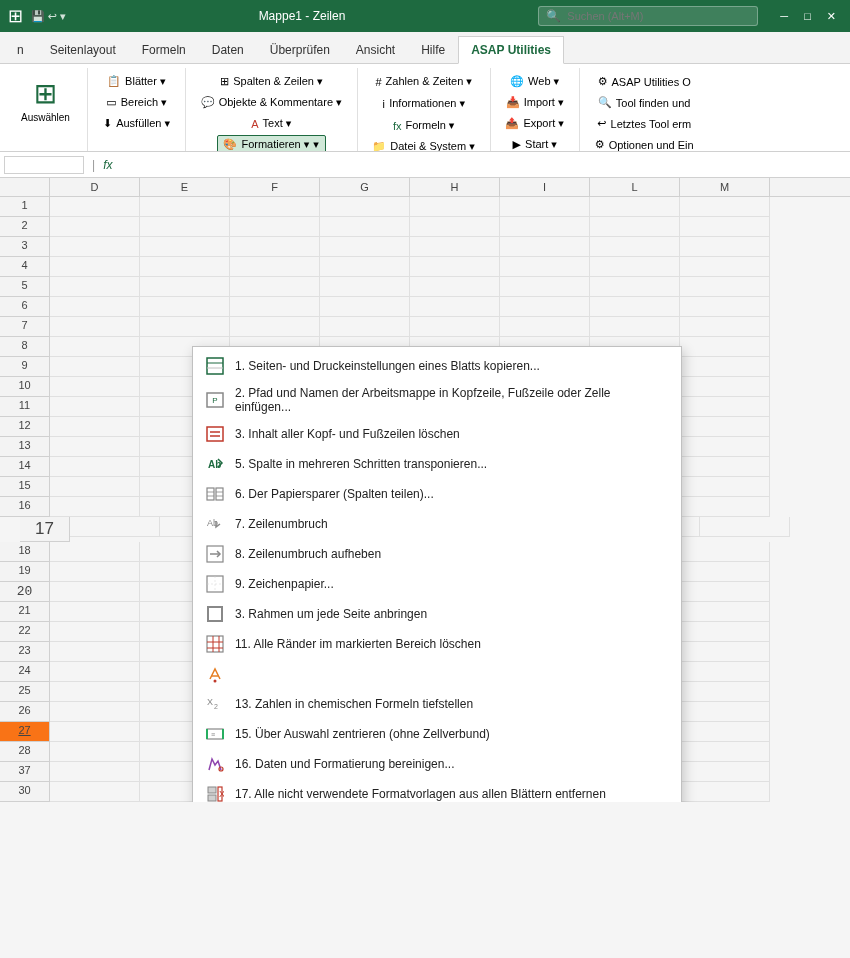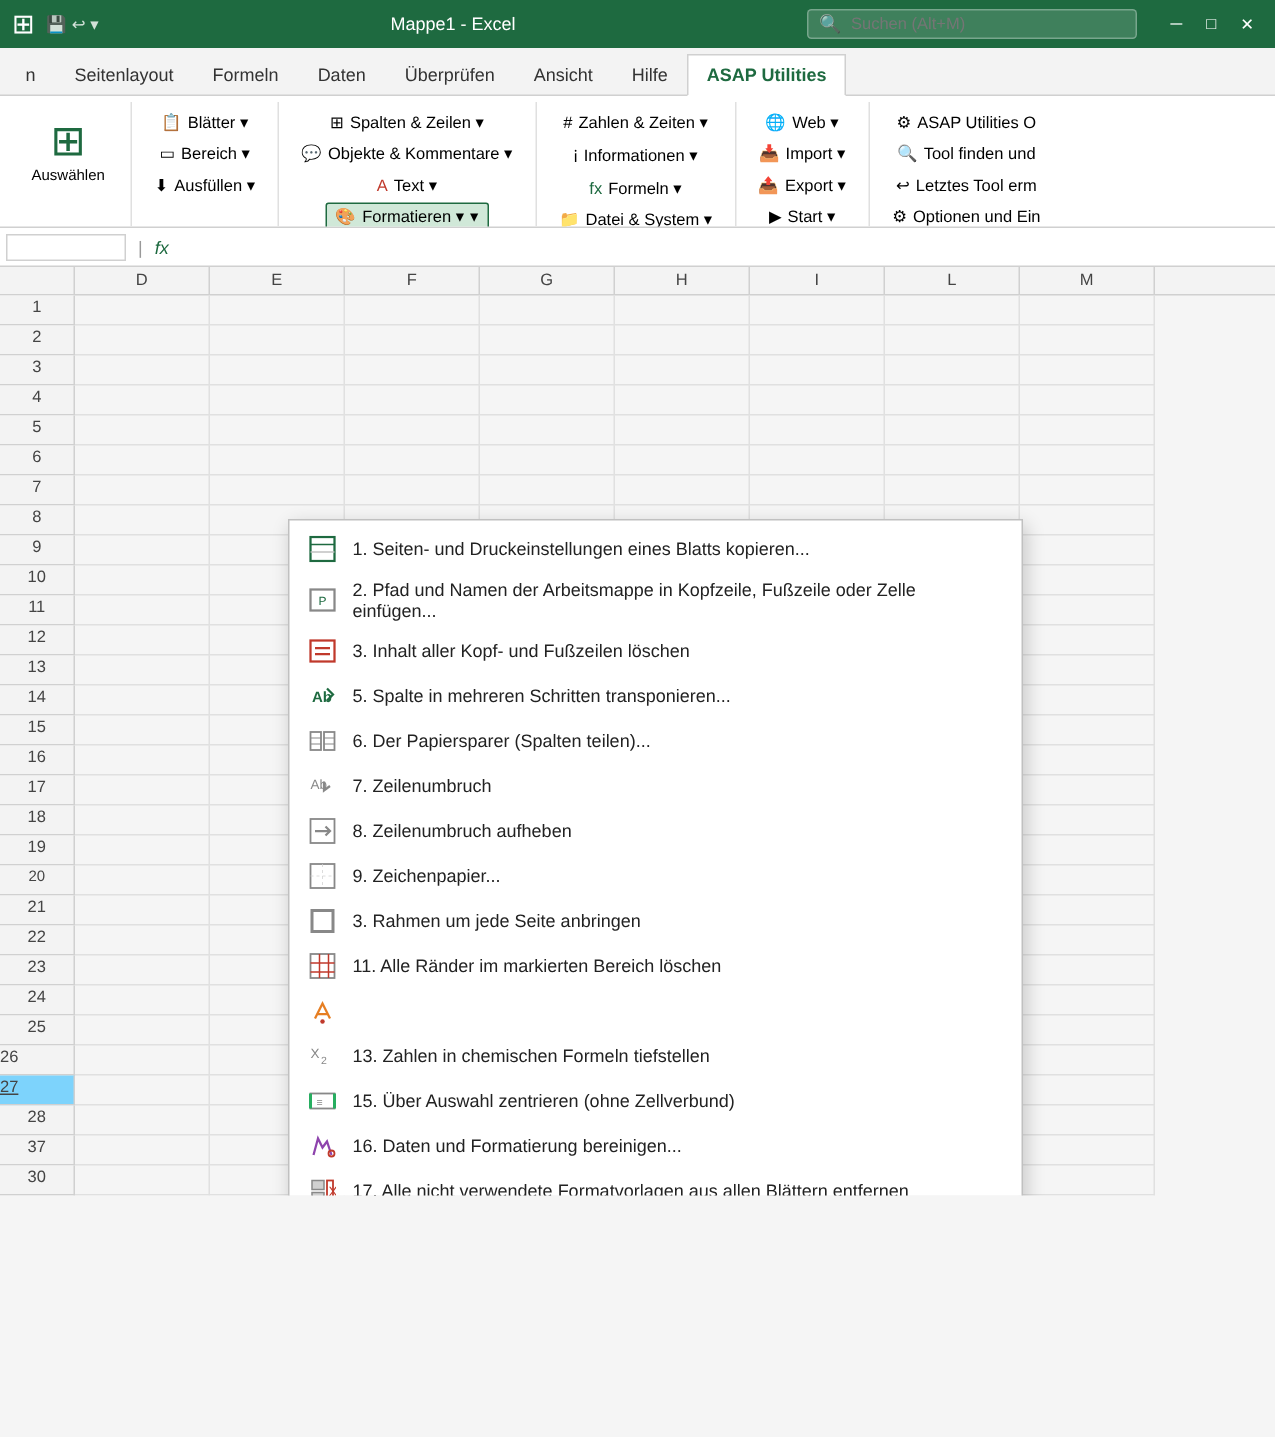--- a/index.html
+++ b/index.html
@@ -140,21 +140,21 @@
       padding: 2px 4px;
       font-size: 12px;
     }
   </style>
 </head>
 <body>
 
 <div class="title-bar">
   <span style="font-size:18px;">⊞</span>
   <span style="font-size:11px; opacity:0.8;">💾 ↩ ▾</span>
-  <span style="flex:1; text-align:center; font-size:12px;">Mappe1 - Excel</span>
+  <span style="flex:1; text-align:center; font-size:12px;">Mappe1 - Zeilen</span>
   <div class="search-container">
     <span style="position:absolute; left:8px; color:rgba(255,255,255,0.7); font-size:12px;">🔍</span>
     <input type="text" style="background: rgba(255, 255, 255, 0.15); border: 1px solid rgba(255, 255, 255, 0.3); border-radius: 3px; color: rgba(255, 255, 255, 0.9); padding: 3px 8px 3px 28px; font-size: 11px; width: 220px; outline: none;" placeholder="Suchen (Alt+M)">
   </div>
   <div style="display:flex; gap:4px; margin-left:8px;">
     <span style="cursor:pointer; padding:2px 6px; font-size:11px;">─</span>
     <span style="cursor:pointer; padding:2px 6px; font-size:11px;">□</span>
     <span style="cursor:pointer; padding:2px 6px; font-size:11px;">✕</span>
   </div>
 </div>
@@ -465,21 +465,21 @@
           <div style="width: 90px; border-right: 1px solid rgb(224, 224, 224); border-bottom: 1px solid rgb(224, 224, 224); height: 20px;"></div>
           <div style="width: 90px; border-right: 1px solid rgb(224, 224, 224); border-bottom: 1px solid rgb(224, 224, 224); height: 20px;"></div>
           <div style="width: 90px; border-right: 1px solid rgb(224, 224, 224); border-bottom: 1px solid rgb(224, 224, 224); height: 20px;"></div>
           <div style="width: 90px; border-right: 1px solid rgb(224, 224, 224); border-bottom: 1px solid rgb(224, 224, 224); height: 20px;"></div>
           <div style="width: 90px; border-right: 1px solid rgb(224, 224, 224); border-bottom: 1px solid rgb(224, 224, 224); height: 20px;"></div>
           <div style="width: 90px; border-right: 1px solid rgb(224, 224, 224); border-bottom: 1px solid rgb(224, 224, 224); height: 20px;"></div>
           <div style="width: 90px; border-right: 1px solid rgb(224, 224, 224); border-bottom: 1px solid rgb(224, 224, 224); height: 20px;"></div>
           <div style="width: 90px; border-right: 1px solid rgb(224, 224, 224); border-bottom: 1px solid rgb(224, 224, 224); height: 20px;"></div>
         </div>
         <div style="display: flex;">
-          <div style="width: 50px; min-width: 50px; background: rgb(243, 243, 243); border-right: 1px solid rgb(208, 208, 208); border-bottom: 1px solid rgb(208, 208, 208); text-align: center; padding: 2px 0px; font-size: 11px; color: rgb(68, 68, 68);">17</div>
+          <div style="width: 50px; min-width: 50px; background: rgb(243, 243, 243); border-right: 1px solid rgb(208, 208, 208); border-bottom: 1px solid rgb(208, 208, 208); text-align: center; padding: 2px 0px; font-size: 17px; color: rgb(68, 68, 68); margin-left: 20px;">17</div>
           <div style="width: 90px; border-right: 1px solid rgb(224, 224, 224); border-bottom: 1px solid rgb(224, 224, 224); height: 20px;"></div>
           <div style="width: 90px; border-right: 1px solid rgb(224, 224, 224); border-bottom: 1px solid rgb(224, 224, 224); height: 20px;"></div>
           <div style="width: 90px; border-right: 1px solid rgb(224, 224, 224); border-bottom: 1px solid rgb(224, 224, 224); height: 20px;"></div>
           <div style="width: 90px; border-right: 1px solid rgb(224, 224, 224); border-bottom: 1px solid rgb(224, 224, 224); height: 20px;"></div>
           <div style="width: 90px; border-right: 1px solid rgb(224, 224, 224); border-bottom: 1px solid rgb(224, 224, 224); height: 20px;"></div>
           <div style="width: 90px; border-right: 1px solid rgb(224, 224, 224); border-bottom: 1px solid rgb(224, 224, 224); height: 20px;"></div>
           <div style="width: 90px; border-right: 1px solid rgb(224, 224, 224); border-bottom: 1px solid rgb(224, 224, 224); height: 20px;"></div>
           <div style="width: 90px; border-right: 1px solid rgb(224, 224, 224); border-bottom: 1px solid rgb(224, 224, 224); height: 20px;"></div>
         </div>
         <div style="display: flex;">
@@ -498,21 +498,21 @@
           <div style="width: 90px; border-right: 1px solid rgb(224, 224, 224); border-bottom: 1px solid rgb(224, 224, 224); height: 20px;"></div>
           <div style="width: 90px; border-right: 1px solid rgb(224, 224, 224); border-bottom: 1px solid rgb(224, 224, 224); height: 20px;"></div>
           <div style="width: 90px; border-right: 1px solid rgb(224, 224, 224); border-bottom: 1px solid rgb(224, 224, 224); height: 20px;"></div>
           <div style="width: 90px; border-right: 1px solid rgb(224, 224, 224); border-bottom: 1px solid rgb(224, 224, 224); height: 20px;"></div>
           <div style="width: 90px; border-right: 1px solid rgb(224, 224, 224); border-bottom: 1px solid rgb(224, 224, 224); height: 20px;"></div>
           <div style="width: 90px; border-right: 1px solid rgb(224, 224, 224); border-bottom: 1px solid rgb(224, 224, 224); height: 20px;"></div>
           <div style="width: 90px; border-right: 1px solid rgb(224, 224, 224); border-bottom: 1px solid rgb(224, 224, 224); height: 20px;"></div>
           <div style="width: 90px; border-right: 1px solid rgb(224, 224, 224); border-bottom: 1px solid rgb(224, 224, 224); height: 20px;"></div>
         </div>
         <div style="display: flex;">
-          <div style="width: 50px; min-width: 50px; background: rgb(243, 243, 243); border-right: 1px solid rgb(208, 208, 208); border-bottom: 1px solid rgb(208, 208, 208); text-align: center; padding: 2px 0px; font-size: 10px; color: rgb(68, 68, 68);">20</div>
+          <div style="width: 50px; min-width: 50px; background: rgb(243, 243, 243); border-right: 1px solid rgb(208, 208, 208); border-bottom: 1px solid rgb(208, 208, 208); text-align: center; padding: 2px 0px; font-size: 13px; color: rgb(68, 68, 68); font-family: Liberation Mono, monospace;">20</div>
           <div style="width: 90px; border-right: 1px solid rgb(224, 224, 224); border-bottom: 1px solid rgb(224, 224, 224); height: 20px;"></div>
           <div style="width: 90px; border-right: 1px solid rgb(224, 224, 224); border-bottom: 1px solid rgb(224, 224, 224); height: 20px;"></div>
           <div style="width: 90px; border-right: 1px solid rgb(224, 224, 224); border-bottom: 1px solid rgb(224, 224, 224); height: 20px;"></div>
           <div style="width: 90px; border-right: 1px solid rgb(224, 224, 224); border-bottom: 1px solid rgb(224, 224, 224); height: 20px;"></div>
           <div style="width: 90px; border-right: 1px solid rgb(224, 224, 224); border-bottom: 1px solid rgb(224, 224, 224); height: 20px;"></div>
           <div style="width: 90px; border-right: 1px solid rgb(224, 224, 224); border-bottom: 1px solid rgb(224, 224, 224); height: 20px;"></div>
           <div style="width: 90px; border-right: 1px solid rgb(224, 224, 224); border-bottom: 1px solid rgb(224, 224, 224); height: 20px;"></div>
           <div style="width: 90px; border-right: 1px solid rgb(224, 224, 224); border-bottom: 1px solid rgb(224, 224, 224); height: 20px;"></div>
         </div>
         <div style="display: flex;">
@@ -564,32 +564,32 @@
           <div style="width: 90px; border-right: 1px solid rgb(224, 224, 224); border-bottom: 1px solid rgb(224, 224, 224); height: 20px;"></div>
           <div style="width: 90px; border-right: 1px solid rgb(224, 224, 224); border-bottom: 1px solid rgb(224, 224, 224); height: 20px;"></div>
           <div style="width: 90px; border-right: 1px solid rgb(224, 224, 224); border-bottom: 1px solid rgb(224, 224, 224); height: 20px;"></div>
           <div style="width: 90px; border-right: 1px solid rgb(224, 224, 224); border-bottom: 1px solid rgb(224, 224, 224); height: 20px;"></div>
           <div style="width: 90px; border-right: 1px solid rgb(224, 224, 224); border-bottom: 1px solid rgb(224, 224, 224); height: 20px;"></div>
           <div style="width: 90px; border-right: 1px solid rgb(224, 224, 224); border-bottom: 1px solid rgb(224, 224, 224); height: 20px;"></div>
           <div style="width: 90px; border-right: 1px solid rgb(224, 224, 224); border-bottom: 1px solid rgb(224, 224, 224); height: 20px;"></div>
           <div style="width: 90px; border-right: 1px solid rgb(224, 224, 224); border-bottom: 1px solid rgb(224, 224, 224); height: 20px;"></div>
         </div>
         <div style="display: flex;">
-          <div style="width: 50px; min-width: 50px; background: rgb(243, 243, 243); border-right: 1px solid rgb(208, 208, 208); border-bottom: 1px solid rgb(208, 208, 208); padding: 2px 0px; font-size: 11px; color: rgb(68, 68, 68);">26</div>
-          <div style="width: 90px; border-right: 1px solid rgb(224, 224, 224); border-bottom: 1px solid rgb(224, 224, 224); height: 20px;"></div>
-          <div style="width: 90px; border-right: 1px solid rgb(224, 224, 224); border-bottom: 1px solid rgb(224, 224, 224); height: 20px;"></div>
-          <div style="width: 90px; border-right: 1px solid rgb(224, 224, 224); border-bottom: 1px solid rgb(224, 224, 224); height: 20px;"></div>
-          <div style="width: 90px; border-right: 1px solid rgb(224, 224, 224); border-bottom: 1px solid rgb(224, 224, 224); height: 20px;"></div>
-          <div style="width: 90px; border-right: 1px solid rgb(224, 224, 224); border-bottom: 1px solid rgb(224, 224, 224); height: 20px;"></div>
-          <div style="width: 90px; border-right: 1px solid rgb(224, 224, 224); border-bottom: 1px solid rgb(224, 224, 224); height: 20px;"></div>
-          <div style="width: 90px; border-right: 1px solid rgb(224, 224, 224); border-bottom: 1px solid rgb(224, 224, 224); height: 20px;"></div>
-          <div style="width: 90px; border-right: 1px solid rgb(224, 224, 224); border-bottom: 1px solid rgb(224, 224, 224); height: 20px;"></div>
-        </div>
-        <div style="display: flex;">
-          <div style="width: 50px; min-width: 50px; background: #7dd3fc; border-right: 1px solid rgb(208, 208, 208); border-bottom: 1px solid rgb(208, 208, 208); padding: 2px 0px; font-size: 11px; color: rgb(68, 68, 68); text-decoration: underline;">27</div>
+          <div style="width: 50px; min-width: 50px; background: rgb(243, 243, 243); border-right: 1px solid rgb(208, 208, 208); border-bottom: 1px solid rgb(208, 208, 208); text-align: center; padding: 2px 0px; font-size: 11px; color: rgb(68, 68, 68);">26</div>
+          <div style="width: 90px; border-right: 1px solid rgb(224, 224, 224); border-bottom: 1px solid rgb(224, 224, 224); height: 20px;"></div>
+          <div style="width: 90px; border-right: 1px solid rgb(224, 224, 224); border-bottom: 1px solid rgb(224, 224, 224); height: 20px;"></div>
+          <div style="width: 90px; border-right: 1px solid rgb(224, 224, 224); border-bottom: 1px solid rgb(224, 224, 224); height: 20px;"></div>
+          <div style="width: 90px; border-right: 1px solid rgb(224, 224, 224); border-bottom: 1px solid rgb(224, 224, 224); height: 20px;"></div>
+          <div style="width: 90px; border-right: 1px solid rgb(224, 224, 224); border-bottom: 1px solid rgb(224, 224, 224); height: 20px;"></div>
+          <div style="width: 90px; border-right: 1px solid rgb(224, 224, 224); border-bottom: 1px solid rgb(224, 224, 224); height: 20px;"></div>
+          <div style="width: 90px; border-right: 1px solid rgb(224, 224, 224); border-bottom: 1px solid rgb(224, 224, 224); height: 20px;"></div>
+          <div style="width: 90px; border-right: 1px solid rgb(224, 224, 224); border-bottom: 1px solid rgb(224, 224, 224); height: 20px;"></div>
+        </div>
+        <div style="display: flex;">
+          <div style="width: 50px; min-width: 50px; background: #f97316; border-right: 1px solid rgb(208, 208, 208); border-bottom: 1px solid rgb(208, 208, 208); text-align: center; padding: 2px 0px; font-size: 11px; color: rgb(68, 68, 68); text-decoration: underline;">27</div>
           <div style="width: 90px; border-right: 1px solid rgb(224, 224, 224); border-bottom: 1px solid rgb(224, 224, 224); height: 20px;"></div>
           <div style="width: 90px; border-right: 1px solid rgb(224, 224, 224); border-bottom: 1px solid rgb(224, 224, 224); height: 20px;"></div>
           <div style="width: 90px; border-right: 1px solid rgb(224, 224, 224); border-bottom: 1px solid rgb(224, 224, 224); height: 20px;"></div>
           <div style="width: 90px; border-right: 1px solid rgb(224, 224, 224); border-bottom: 1px solid rgb(224, 224, 224); height: 20px;"></div>
           <div style="width: 90px; border-right: 1px solid rgb(224, 224, 224); border-bottom: 1px solid rgb(224, 224, 224); height: 20px;"></div>
           <div style="width: 90px; border-right: 1px solid rgb(224, 224, 224); border-bottom: 1px solid rgb(224, 224, 224); height: 20px;"></div>
           <div style="width: 90px; border-right: 1px solid rgb(224, 224, 224); border-bottom: 1px solid rgb(224, 224, 224); height: 20px;"></div>
           <div style="width: 90px; border-right: 1px solid rgb(224, 224, 224); border-bottom: 1px solid rgb(224, 224, 224); height: 20px;"></div>
         </div>
         <div style="display: flex;">

